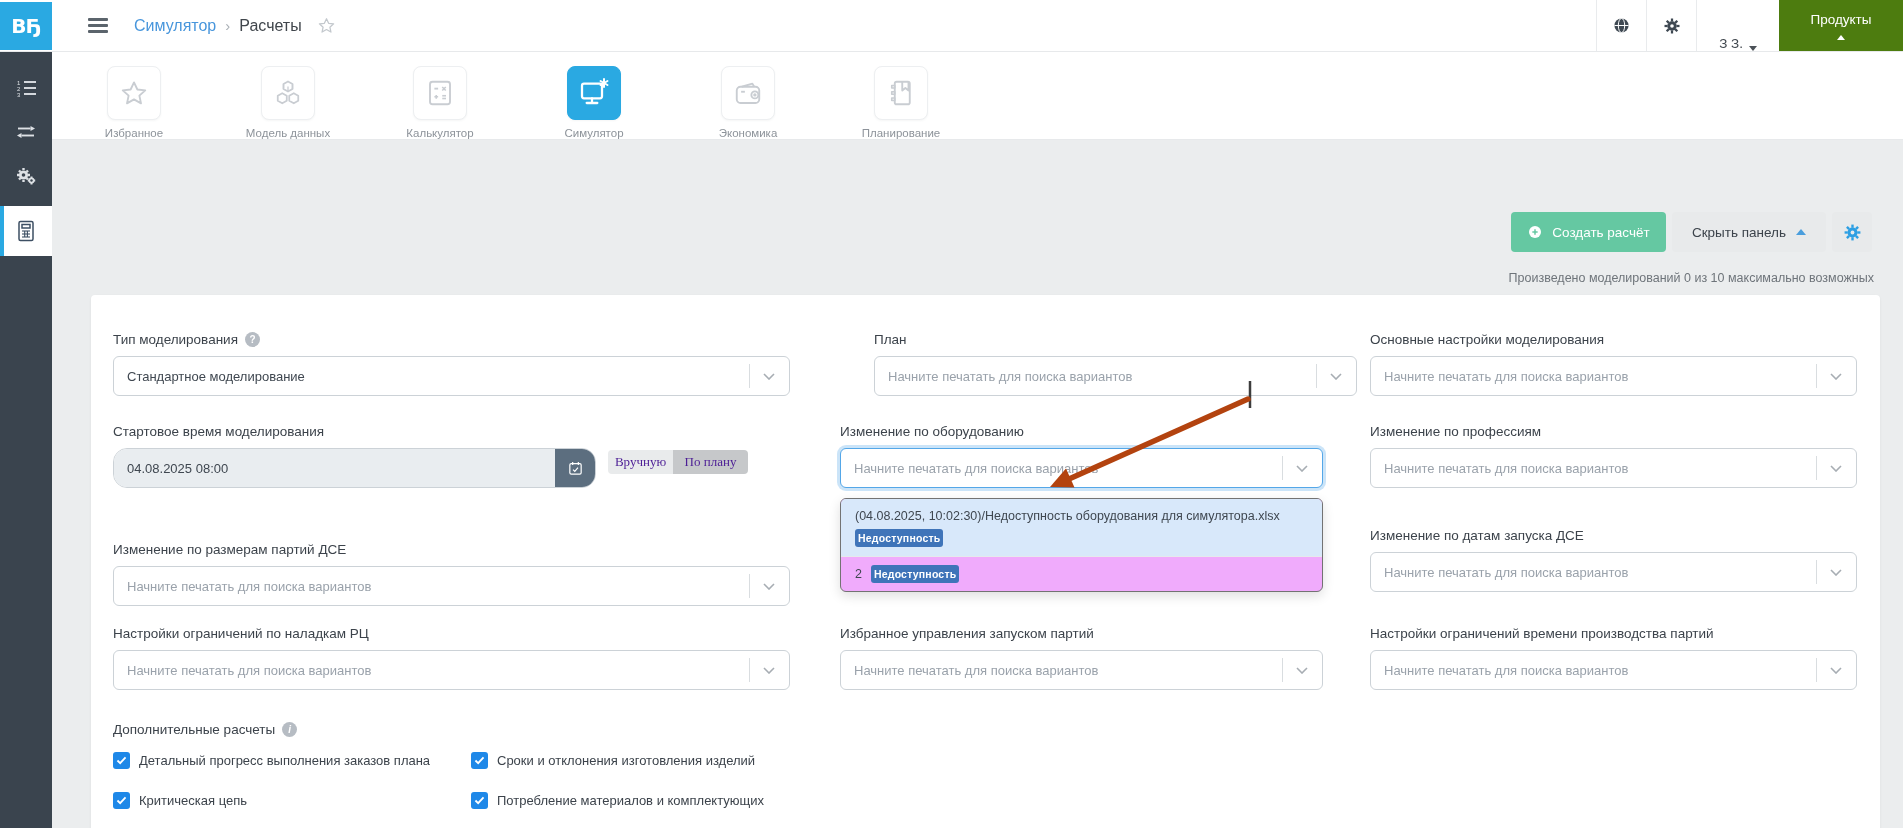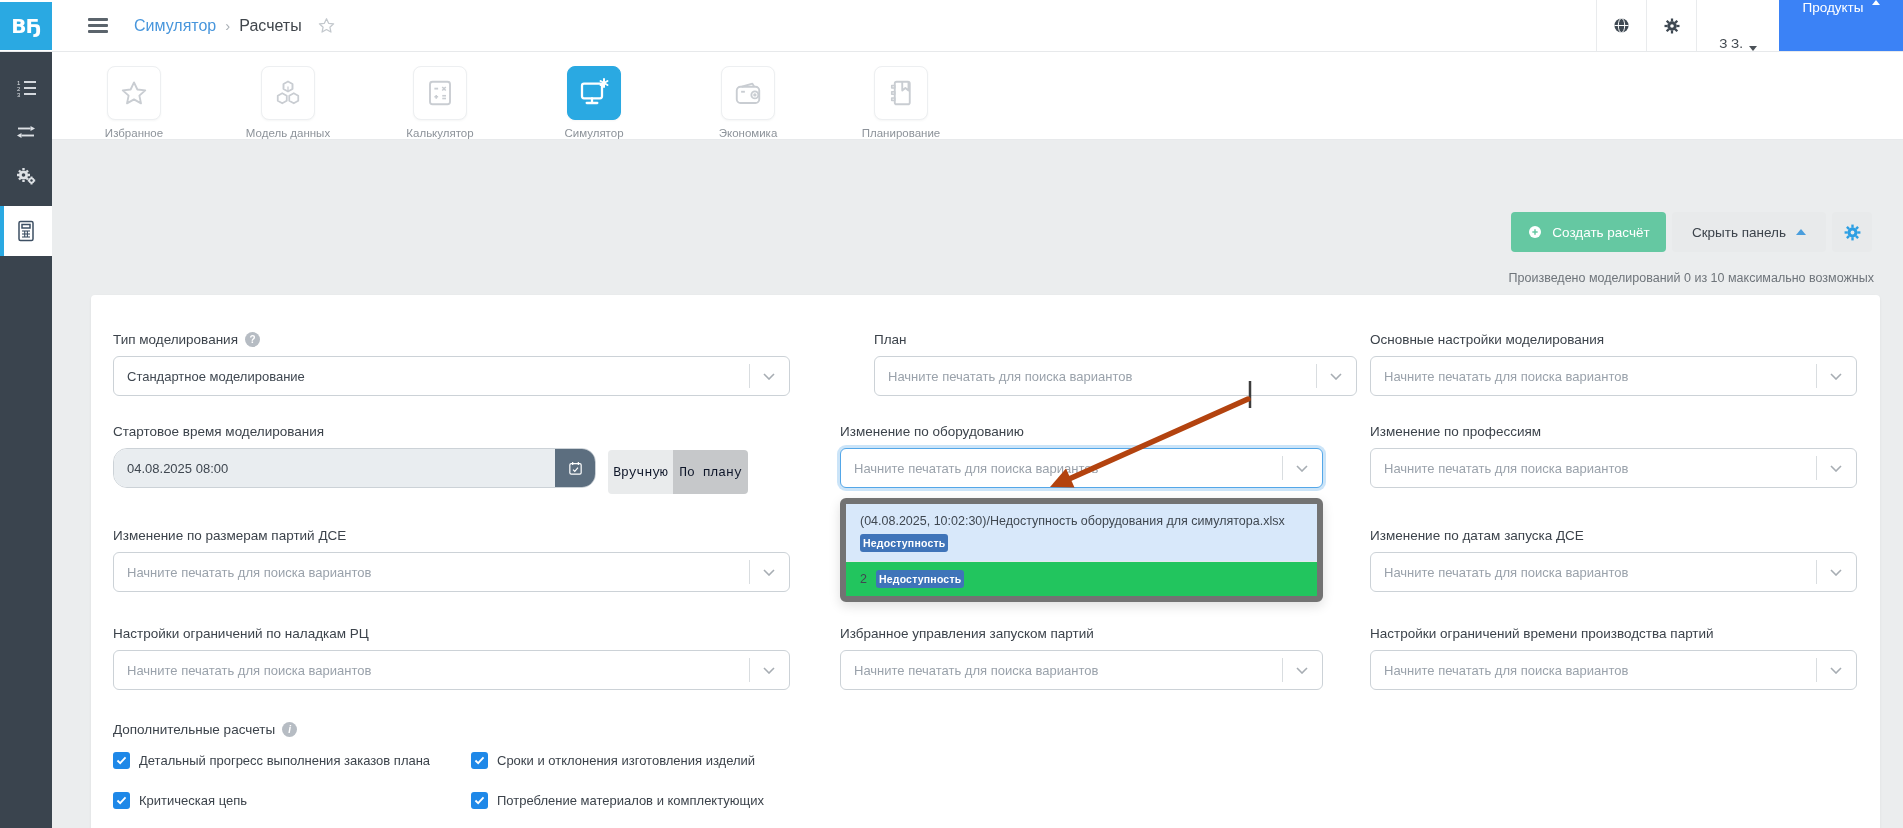--- a/index.html
+++ b/index.html
@@ -19,23 +19,23 @@
   .crumb-sep { color:#a9afb5; font-size:15px; }
   .crumb-cur { color:#40464c; }
   .crumb-star { margin-left:6px; display:flex; cursor:pointer; }
   .tb-right { margin-left:auto; display:flex; align-items:stretch; height:100%; }
   .tb-ic { width:50px; display:flex; align-items:center; justify-content:center;
            border-left:1px solid #e9ebed; cursor:pointer; }
   .tb-user { display:flex; align-items:flex-end; gap:6px; padding:0 22px; border-left:1px solid #e9ebed;
              font-size:13.5px; color:#3f464d; cursor:pointer; }
   .caret-dn { width:0; height:0; border-left:4.5px solid transparent; border-right:4.5px solid transparent;
               border-top:5px solid #4b5258; }
-  .btn-products { background:#3b82f6; color:#fff; border:none; width:124px; height:100%;
-                  font-size:13.5px; display:flex; justify-content:center; gap:8px;
-                  cursor:pointer; font-family:inherit; }
+  .btn-products { background:#4d7c0f; color:#fff; border:none; width:124px; height:100%;
+                  font-size:13.5px; display:flex; align-items:center; justify-content:center; gap:8px;
+                  cursor:pointer; font-family:inherit;flex-direction:column; }
   .caret-up-w { width:0; height:0; border-left:4.5px solid transparent; border-right:4.5px solid transparent;
                 border-bottom:5px solid #fff; }
 
   
   .sidebar { position:absolute; left:0; top:52px; bottom:0; width:52px; background:#3a444e; z-index:25; }
   .sb-item { height:44px; display:flex; align-items:center; justify-content:center; cursor:pointer; }
   .sb-item.first { margin-top:14px; }
   .sb-active { position:relative; height:50px; margin-top:8px; background:#fff; display:flex;
                align-items:center; justify-content:center; cursor:pointer; }
   .sb-active::before { content:""; position:absolute; left:0; top:0; bottom:0; width:4px; background:#2aa9e2; }
@@ -83,25 +83,25 @@
                justify-content:center; }
   .chev-wrap::before { content:""; position:absolute; left:0; top:7px; bottom:7px; width:1px; background:#d9dde0; }
   .select.focused { border-color:#54a7e8; box-shadow:0 0 0 3px rgba(84,167,232,.3); }
 
   .datewrap { display:flex; height:40px; border:1px solid #ccd2d7; border-radius:14px; overflow:hidden; }
   .datewrap input { flex:1; border:none; outline:none; background:#e9edf0; padding:0 13px; font-size:13px;
                     color:#3f4750; font-family:inherit; }
   .btn-cal { width:40px; background:#5c6e7f; border:none; display:flex; align-items:center;
              justify-content:center; cursor:pointer; }
   .mode-group { position:absolute; display:flex; border-radius:4px; overflow:hidden; }
-  .mode-btn { height:44px; border:none; font-size:13px; color:#0f172a; font-family:Liberation Mono, monospace; cursor:pointer; }
+  .mode-btn { height:24px; border:none; font-size:13px; color:#4c1d95; font-family:Liberation Serif, serif; cursor:pointer; }
   .mode-manual { width:65px; background:#e9ebec; }
   .mode-plan { width:75px; background:#c6c8ca; }
 
-  .dropdown { position:absolute; background:#22c55e; border:6px solid #737373; border-radius:6px;
+  .dropdown { position:absolute; background:#f0abfc; border:1px solid #737373; border-radius:6px;
               box-shadow:0 4px 12px rgba(0,0,0,.13); z-index:15; overflow:hidden; }
   .opt1 { background:#d8e8fa; padding:10px 14px 9px; cursor:pointer; }
   .opt1 .otext { font-size:12.5px; color:#3f4750; white-space:nowrap; }
   .opt2 { display:flex; align-items:center; gap:9px; padding:8px 14px; border-top:1px solid #e6e9ec;
           cursor:pointer; }
   .opt2 .otext { font-size:12.5px; color:#3f4750; }
   .badge { display:inline-block; background:#3f74b9; color:#fff; font-size:10.5px; font-weight:bold;
            padding:3px 3px; border-radius:3px; margin-top:6px; letter-spacing:.2px; }
   .opt2 .badge { margin-top:0; }
 
@@ -440,21 +440,21 @@
         <div class="opt1">
           <div class="otext">(04.08.2025, 10:02:30)/Недоступность оборудования для симулятора.xlsx</div>
           <span class="badge">Недоступность</span>
         </div>
         <div class="opt2">
           <span class="otext">2</span>
           <span class="badge">Недоступность</span>
         </div>
       </div>
 
-      <div class="field" style="left:22px; top:233px; width:677px">
+      <div class="field" style="left:22px; top:247px; width:677px">
         <div class="flabel">
             <span>Изменение по размерам партий ДСЕ</span>
           </div>
         <div class="select">
           <input placeholder="Начните печатать для поиска вариантов" style="">
           <span class="chev-wrap">
               <svg width="12" height="7" viewBox="0 0 12 7">
                 <polyline points="1,1 6,6 11,1" fill="none" stroke="#a7adb3" stroke-width="1.6"></polyline>
               </svg>
             </span>

